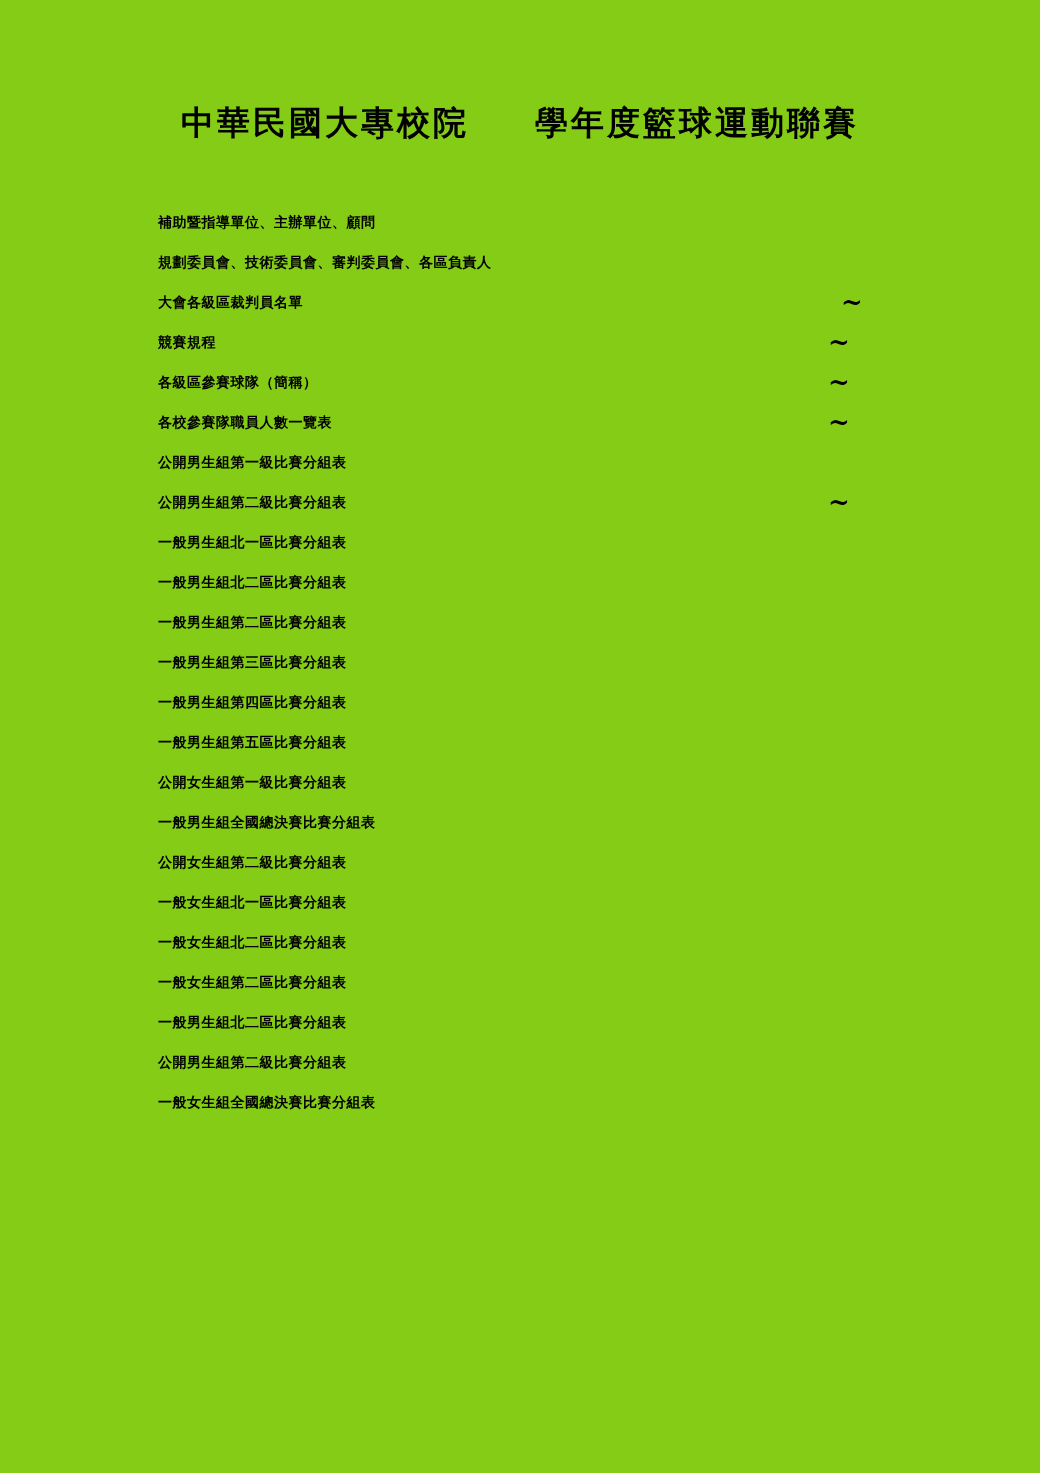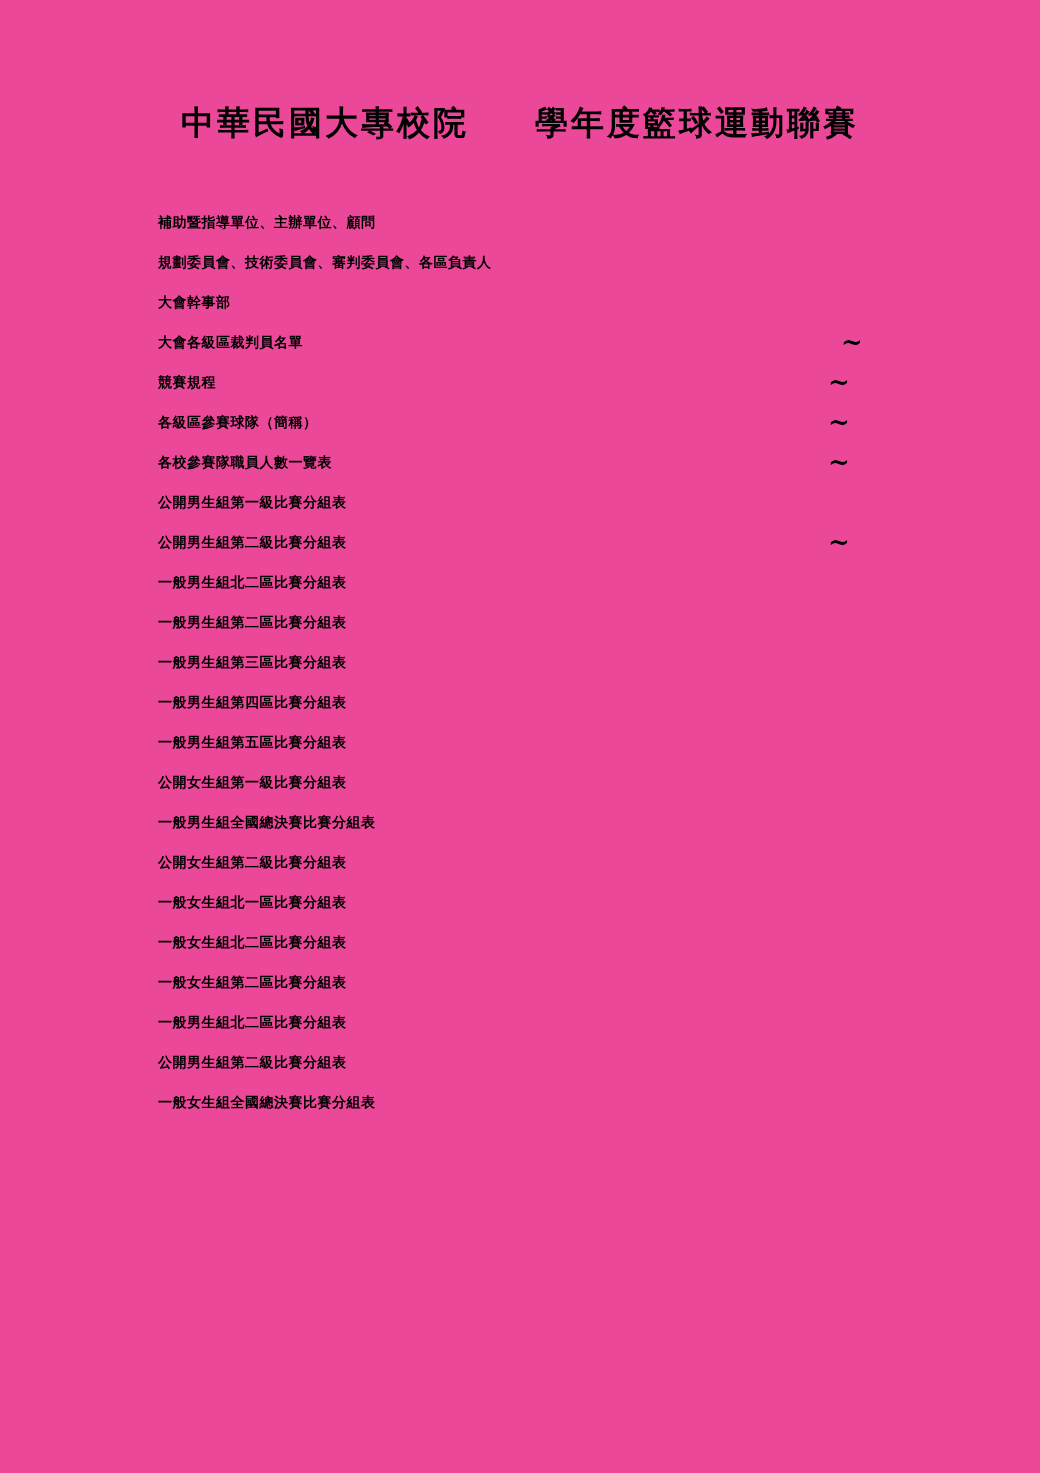--- a/index.html
+++ b/index.html
@@ -4,21 +4,21 @@
 <style>
   html, body {
     margin: 0;
     padding: 0;
     background: #ffffff;
   }
   .page {
     position: relative;
     width: 1040px;
     height: 1473px;
-    background: #ec4899;
+    background: #84cc16;
     color: #000000;
     font-family: "DejaVu Serif", "Liberation Serif", serif;
     font-weight: 700;
     overflow: hidden;
   }
   .doc-title {
     position: absolute;
     top: 98px;
     left: 0;
     width: 100%;
@@ -81,24 +81,20 @@
   <main class="toc">
     <div class="toc-row">
       <span class="toc-label">補助暨指導單位、主辦單位、顧問</span>
       <span class="toc-marker"></span>
     </div>
     <div class="toc-row">
       <span class="toc-label">規劃委員會、技術委員會、審判委員會、各區負責人</span>
       <span class="toc-marker"></span>
     </div>
     <div class="toc-row">
-      <span class="toc-label">大會幹事部</span>
-      <span class="toc-marker"></span>
-    </div>
-    <div class="toc-row">
       <span class="toc-label">大會各級區裁判員名單</span>
       <span class="toc-marker shift-right">~</span>
     </div>
     <div class="toc-row">
       <span class="toc-label">競賽規程</span>
       <span class="toc-marker">~</span>
     </div>
     <div class="toc-row">
       <span class="toc-label">各級區參賽球隊（簡稱）</span>
       <span class="toc-marker">~</span>
@@ -107,20 +103,24 @@
       <span class="toc-label">各校參賽隊職員人數一覽表</span>
       <span class="toc-marker">~</span>
     </div>
     <div class="toc-row">
       <span class="toc-label">公開男生組第一級比賽分組表</span>
       <span class="toc-marker"></span>
     </div>
     <div class="toc-row">
       <span class="toc-label">公開男生組第二級比賽分組表</span>
       <span class="toc-marker">~</span>
+    </div>
+    <div class="toc-row">
+      <span class="toc-label">一般男生組北一區比賽分組表</span>
+      <span class="toc-marker"></span>
     </div>
     <div class="toc-row">
       <span class="toc-label">一般男生組北二區比賽分組表</span>
       <span class="toc-marker"></span>
     </div>
     <div class="toc-row">
       <span class="toc-label">一般男生組第二區比賽分組表</span>
       <span class="toc-marker"></span>
     </div>
     <div class="toc-row">

